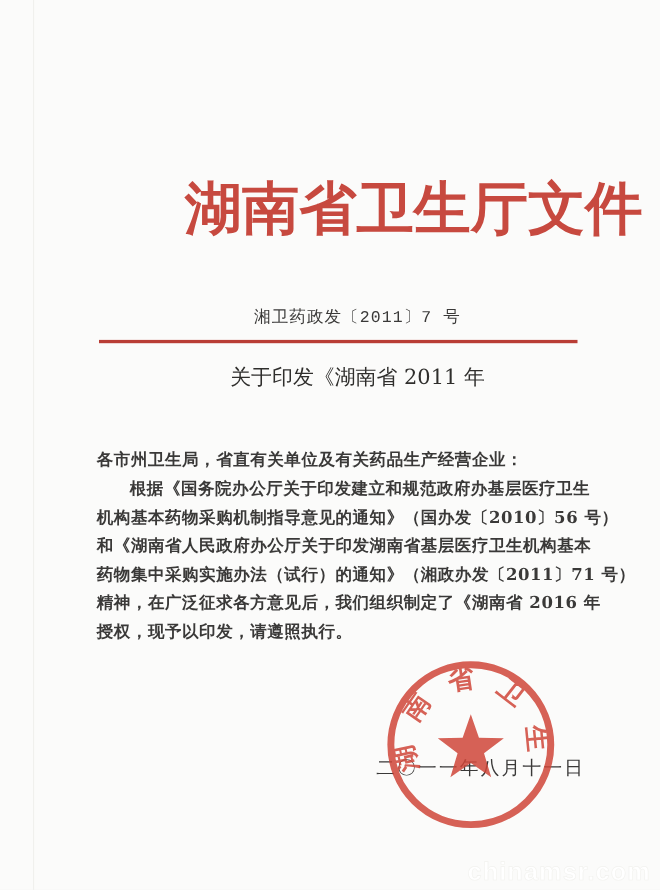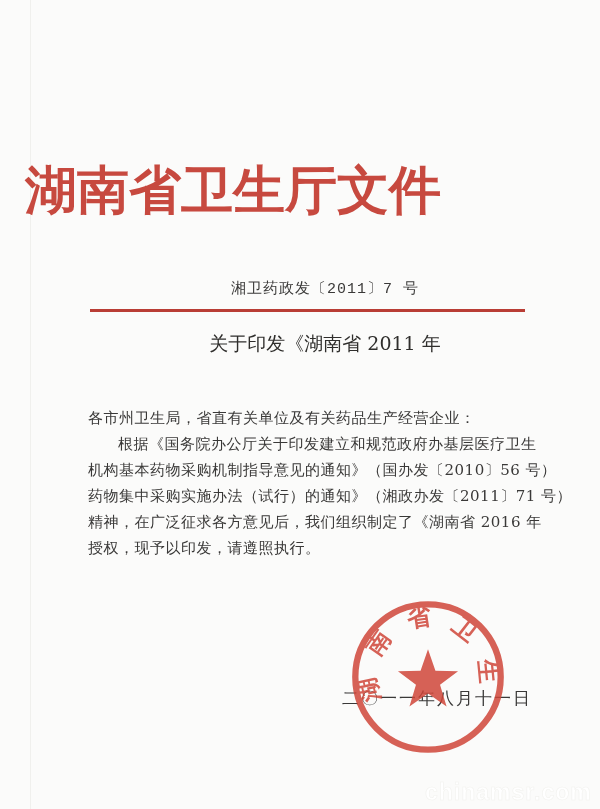--- a/index.html
+++ b/index.html
@@ -9,21 +9,21 @@
   html,body{margin:0;padding:0;}
   body{width:600px;height:809px;background:#e9e9e9;}
   .page{
     position:relative;width:600px;height:809px;overflow:hidden;
     background:var(--paper);
     font-family:"DejaVu Serif","Liberation Serif",serif;
   }
   .scan-edge{position:absolute;left:30px;top:0;bottom:0;width:1px;background:#f0f0ed;}
   .masthead{
     position:absolute;top:152px;left:25px;right:16px;
-    text-align:left;font-size:52px;line-height:76px;font-weight:bold;
+    text-align:right;font-size:52px;line-height:76px;font-weight:bold;
     color:var(--accent-red);white-space:nowrap;
   }
   .doc-number{
     position:absolute;top:280px;left:50px;right:0;
     text-align:center;font-size:15px;line-height:20px;
     color:var(--text-body);letter-spacing:1px;font-family:Liberation Mono, monospace;
   }
   .red-rule{
     position:absolute;top:309px;left:90px;width:435px;height:3px;
     background:var(--divider-red);
@@ -31,21 +31,21 @@
   .notice-title{
     position:absolute;top:327px;left:50px;right:0;
     text-align:center;font-size:19px;line-height:33px;font-weight:normal;
     color:var(--text-dark);
   }
   .body-text{
     position:absolute;top:405px;left:88px;width:440px;
     font-size:15px;line-height:26px;color:var(--text-body);
     letter-spacing:0.5px;
   }
-  .body-line{height:26px;white-space:nowrap;}
+  .body-line{height:26px;white-space:nowrap;font-weight:bold;}
   .body-line.indent{padding-left:30px;}
   .date-line{
     position:absolute;top:687px;left:342px;
     font-size:17px;letter-spacing:2px;color:var(--text-body);z-index:1;
     white-space:nowrap;
   }
   .seal{
     position:absolute;left:349px;top:598px;width:158px;height:158px;
     z-index:2;opacity:0.84;
   }
@@ -69,20 +69,21 @@
   <div class="red-rule"></div>
 
   <div class="notice-title">
     <div>关于印发《湖南省 2011 年</div>
   </div>
 
   <div class="body-text">
     <div class="body-line">各市州卫生局，省直有关单位及有关药品生产经营企业：</div>
     <div class="body-line indent">根据《国务院办公厅关于印发建立和规范政府办基层医疗卫生</div>
     <div class="body-line">机构基本药物采购机制指导意见的通知》（国办发〔2010〕56 号）</div>
+    <div class="body-line">和《湖南省人民政府办公厅关于印发湖南省基层医疗卫生机构基本</div>
     <div class="body-line">药物集中采购实施办法（试行）的通知》（湘政办发〔2011〕71 号）</div>
     <div class="body-line">精神，在广泛征求各方意见后，我们组织制定了《湖南省 2016 年</div>
     <div class="body-line">授权，现予以印发，请遵照执行。</div>
   </div>
 
   <div class="date-line">二〇一一年八月十一日</div>
 
   <svg class="seal" viewBox="0 0 200 200" xmlns="http://www.w3.org/2000/svg">
     <circle cx="100" cy="100" r="92" fill="none" stroke="#cf4437" stroke-width="8"></circle>
     <polygon fill="#cf4437" points="100,65 90.6,92.06 61.96,92.64 84.78,109.94 76.49,137.36 100,121 123.51,137.36 115.22,109.94 138.04,92.64 109.4,92.06"></polygon>

